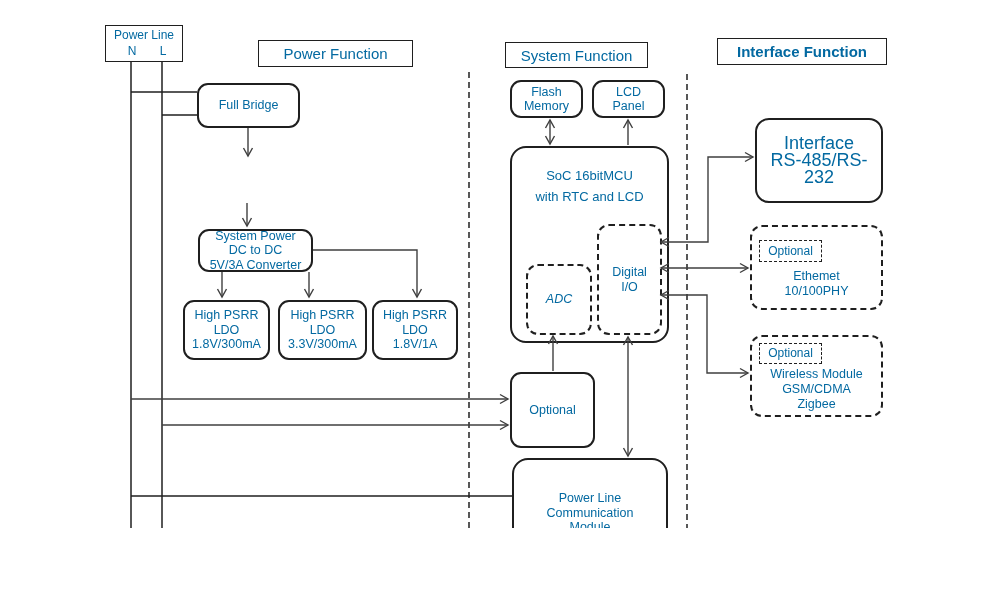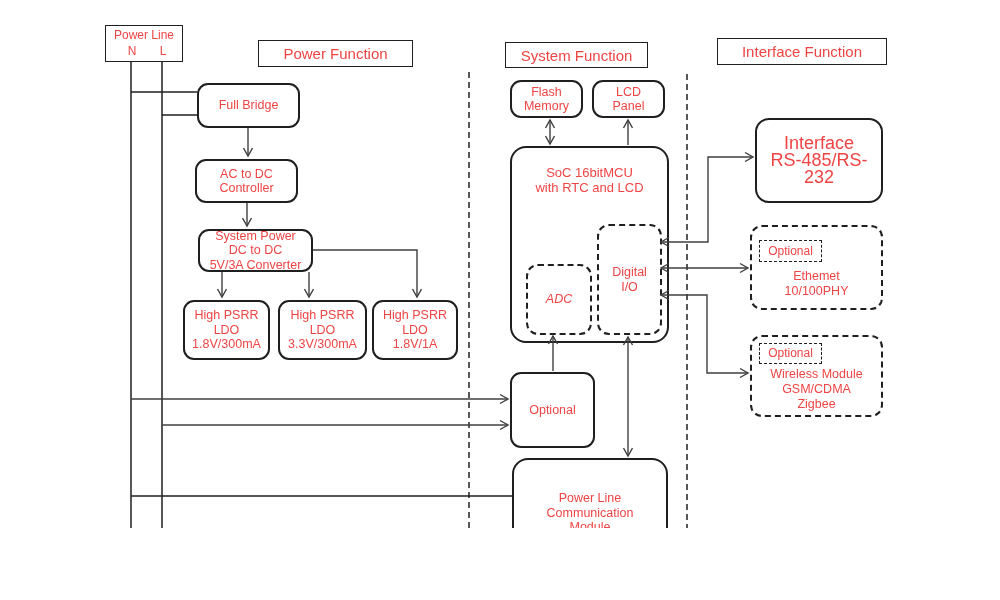--- a/index.html
+++ b/index.html
@@ -1,18 +1,18 @@
 <!DOCTYPE html>
 <html><head>
 <meta charset="utf-8">
 <style>
   html,body{margin:0;padding:0;background:#ffffff;}
   #canvas{
     position:relative;width:1000px;height:528px;background:#ffffff;overflow:hidden;
-    font-family:"Liberation Sans", sans-serif;color:#ef4444;
+    font-family:"Liberation Sans", sans-serif;color:#0369a1;
   }
   .box{
     position:absolute;background:#fff;border:2px solid #1f1f1f;border-radius:11px;
     display:flex;align-items:center;justify-content:center;text-align:center;
     white-space:pre-line;font-size:12.5px;line-height:14.5px;box-sizing:border-box;
   }
   .tbox{
     position:absolute;background:#fff;border:1.5px solid #1f1f1f;
     display:flex;align-items:center;justify-content:center;text-align:center;
     font-size:15px;box-sizing:border-box;white-space:pre-line;
@@ -20,45 +20,43 @@
   .dbox{
     position:absolute;background:transparent;border:2px dashed #1f1f1f;border-radius:12px;
     box-sizing:border-box;font-size:12.5px;line-height:15px;text-align:center;
   }
   .dlabel{position:absolute;left:0;right:0;white-space:pre-line;}
   .optbox{
     position:absolute;border:1.5px dashed #1f1f1f;background:#fff;
     display:flex;align-items:center;justify-content:center;
     font-size:12px;box-sizing:border-box;
   }
-  .soc-label{position:absolute;top:17px;left:0;right:0;text-align:center;white-space:pre-line;font-size:13px;line-height:15px;}
+  .soc-label{position:absolute;top:17px;left:0;right:0;text-align:center;white-space:pre-line;font-size:13px;line-height:21px;}
   .plbox{position:absolute;background:#fff;border:1.5px solid #1f1f1f;box-sizing:border-box;font-size:12px;}
   .pl-title{position:absolute;top:2px;left:0;right:0;text-align:center;}
   .pl-n{position:absolute;top:18px;left:26px;transform:translateX(-50%);}
   .pl-l{position:absolute;top:18px;left:57px;transform:translateX(-50%);}
   svg.overlay{position:absolute;left:0;top:0;pointer-events:none;}
 </style>
 </head>
 <body>
 
 <div id="canvas">
 
   <div class="plbox" style="left:105px;top:25px;width:78px;height:37px;">
     <span class="pl-title">Power Line</span>
     <span class="pl-n">N</span>
     <span class="pl-l">L</span>
   </div>
 
   <div class="tbox" style="left:258px;top:40px;width:155px;height:27px;">Power Function</div>
   <div class="tbox" style="left:505px;top:42px;width:143px;height:26px;">System Function</div>
-  <div class="tbox" style="left:717px;top:38px;width:170px;height:27px;">Interface Function</div>
+  <div class="tbox" style="left:717px;top:38px;width:170px;height:27px;font-weight:bold;">Interface Function</div>
 
   <div class="box" style="left:197px;top:83px;width:103px;height:45px;">Full Bridge</div>
-  <div class="box" style="left:195px;top:159px;width:103px;height:44px;">AC to DC
-Controller</div>
   <div class="box" style="left:198px;top:229px;width:115px;height:43px;">System Power
 DC to DC
 5V/3A Converter</div>
   <div class="box" style="left:183px;top:300px;width:87px;height:60px;">High PSRR
 LDO
 1.8V/300mA</div>
   <div class="box" style="left:278px;top:300px;width:89px;height:60px;">High PSRR
 LDO
 3.3V/300mA</div>
   <div class="box" style="left:372px;top:300px;width:86px;height:60px;">High PSRR

